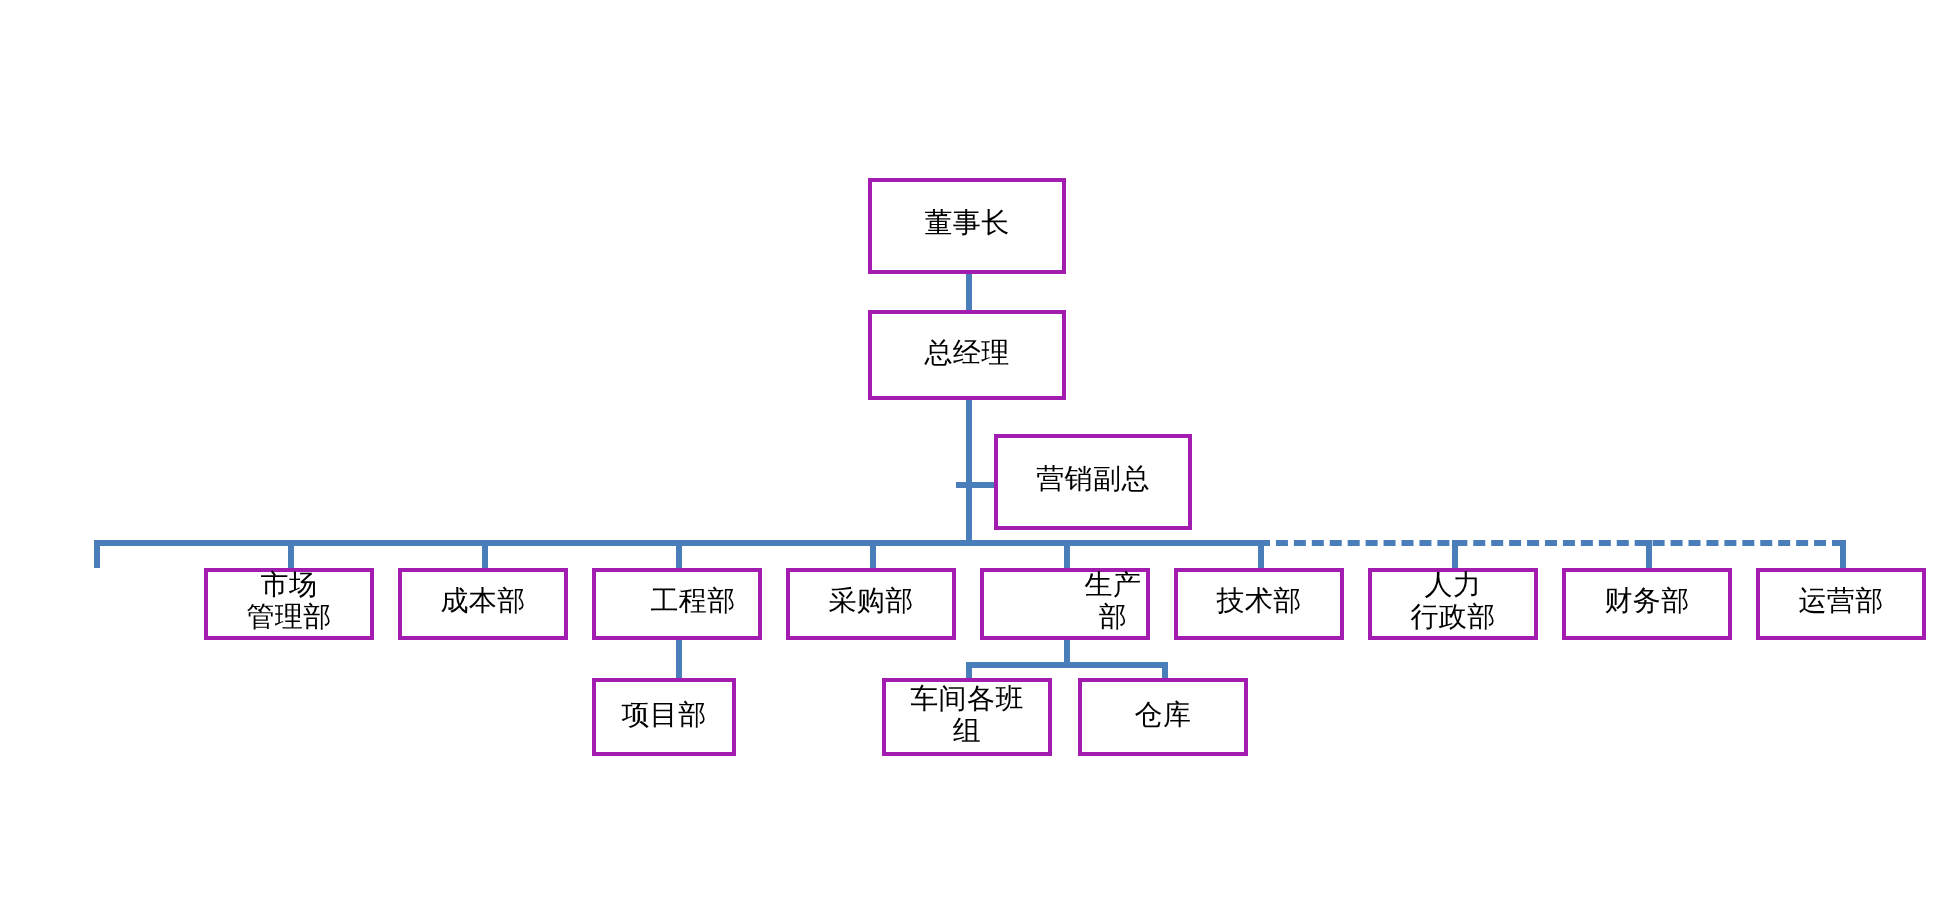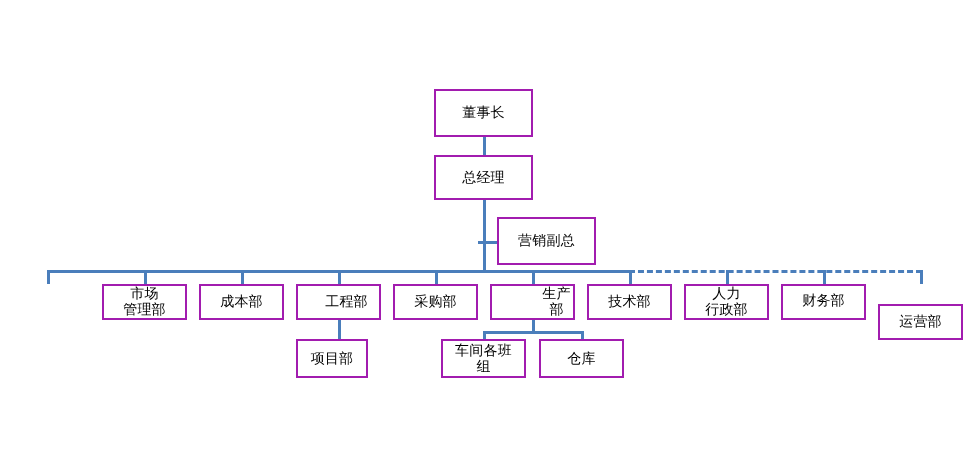--- a/index.html
+++ b/index.html
@@ -99,23 +99,23 @@
 
   <div class="node" style="left:393px; top:284px; width:85px; height:36px;font-family:Liberation Serif, serif;">采购部</div>
 
   <div class="node" style="left:490px; top:284px; width:85px; height:36px;padding-left:48px;">生产部</div>
 
   <div class="node" style="left:587px; top:284px; width:85px; height:36px;">技术部</div>
 
   <div class="node" style="left:684px; top:284px; width:85px; height:36px;">人力
 行政部</div>
 
-  <div class="node" style="left:781px; top:284px; width:85px; height:36px;font-family:Liberation Mono, monospace;">财务部</div>
+  <div class="node" style="left:781px; top:284px; width:85px; height:36px;">财务部</div>
 
-  <div class="node" style="left:878px; top:284px; width:85px; height:36px;margin-top:20px;">运营部</div>
+  <div class="node" style="left:878px; top:284px; width:85px; height:36px;">运营部</div>
 
   <div class="node" style="left:296px; top:339px; width:72px; height:39px;">项目部</div>
 
   <div class="node" style="left:441px; top:339px; width:85px; height:39px;">车间各班
 组</div>
 
   <div class="node" style="left:539px; top:339px; width:85px; height:39px;text-align:center;">仓库</div>
 
 </div>
 

